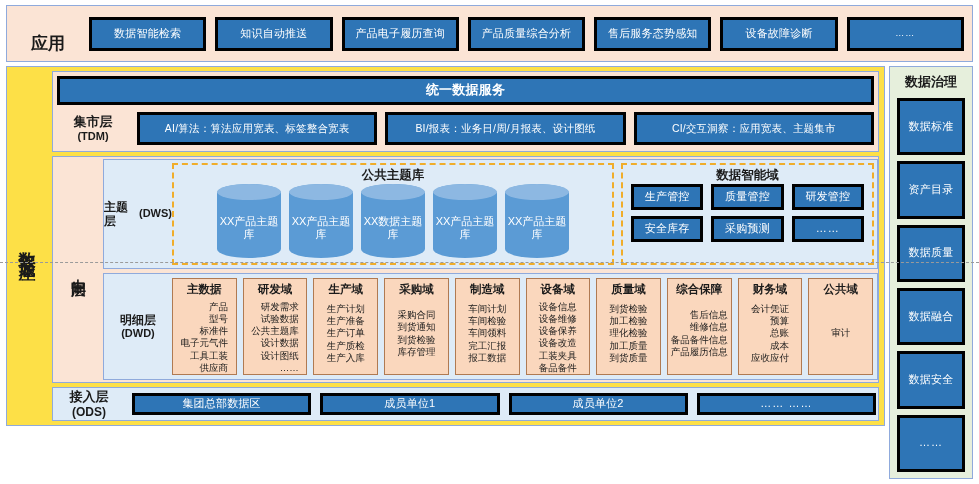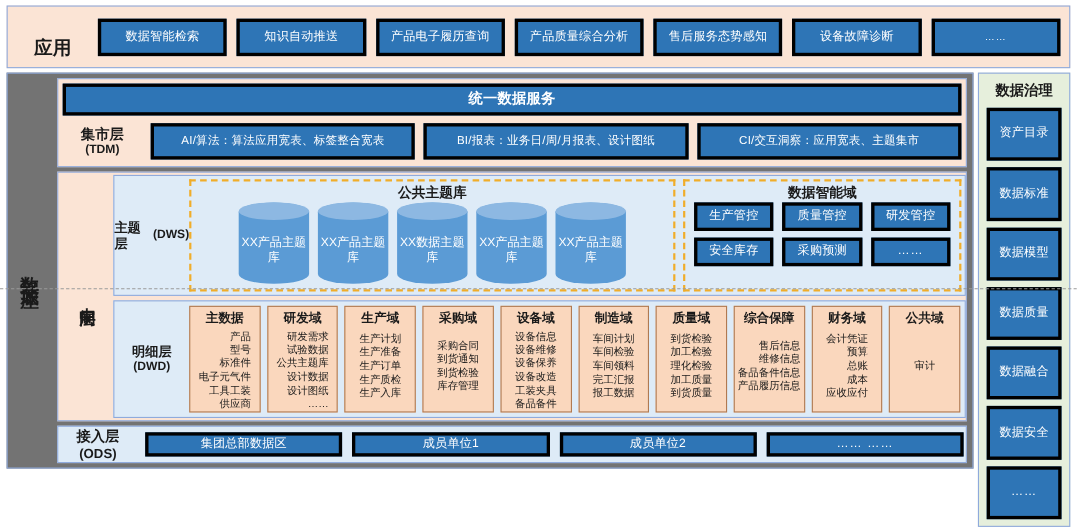--- a/index.html
+++ b/index.html
@@ -45,21 +45,21 @@
   #app-bar .apps {
     flex: 1; display: flex; align-items: center;
     gap: 9px; padding-right: 8px;
   }
   #app-bar .apps .bluebox { flex: 1; height: 34px; }
 
   
   #base-frame {
     position: absolute; left: 6px; top: 66px;
     width: 879px; height: 360px;
-    background: #737373;
+    background: #fde047;
     border: 1px solid #8faadc;
     display: flex;
   }
   #base-label {
     width: 40px; flex: 0 0 40px;
     display: flex; align-items: center; justify-content: center;
     font-size: 17px; font-weight: bold; color: #1a1a1a;
     writing-mode: vertical-rl;
     letter-spacing: 4px;
   }
@@ -364,38 +364,38 @@
                 <div class="dwd-col">
                   <div class="col-title">采购域</div>
                   <div class="col-items">
                     <span>采购合同</span>
                     <span>到货通知</span>
                     <span>到货检验</span>
                     <span>库存管理</span>
                   </div>
                 </div>
                 <div class="dwd-col">
+                  <div class="col-title">制造域</div>
+                  <div class="col-items">
+                    <span>车间计划</span>
+                    <span>车间检验</span>
+                    <span>车间领料</span>
+                    <span>完工汇报</span>
+                    <span>报工数据</span>
+                  </div>
+                </div>
+                <div class="dwd-col">
                   <div class="col-title">设备域</div>
                   <div class="col-items">
                     <span>设备信息</span>
                     <span>设备维修</span>
                     <span>设备保养</span>
                     <span>设备改造</span>
                     <span>工装夹具</span>
                     <span>备品备件</span>
-                  </div>
-                </div>
-                <div class="dwd-col">
-                  <div class="col-title">制造域</div>
-                  <div class="col-items">
-                    <span>车间计划</span>
-                    <span>车间检验</span>
-                    <span>车间领料</span>
-                    <span>完工汇报</span>
-                    <span>报工数据</span>
                   </div>
                 </div>
                 <div class="dwd-col">
                   <div class="col-title">质量域</div>
                   <div class="col-items">
                     <span>到货检验</span>
                     <span>加工检验</span>
                     <span>理化检验</span>
                     <span>加工质量</span>
                     <span>到货质量</span>
@@ -441,23 +441,22 @@
         <div class="bluebox">成员单位1</div>
         <div class="bluebox">成员单位2</div>
         <div class="bluebox dots">…… ……</div>
       </div>
 
     </div>
   </div>
 
   <div id="gov">
     <div class="gov-title">数据治理</div>
+    <div class="bluebox">数据标准</div>
     <div class="bluebox">资产目录</div>
-    <div class="bluebox">数据标准</div>
-    <div class="bluebox">数据模型</div>
     <div class="bluebox">数据质量</div>
     <div class="bluebox">数据融合</div>
     <div class="bluebox">数据安全</div>
     <div class="bluebox dots">……</div>
   </div>
 
   <div id="divider"></div>
 
 </div>
 

